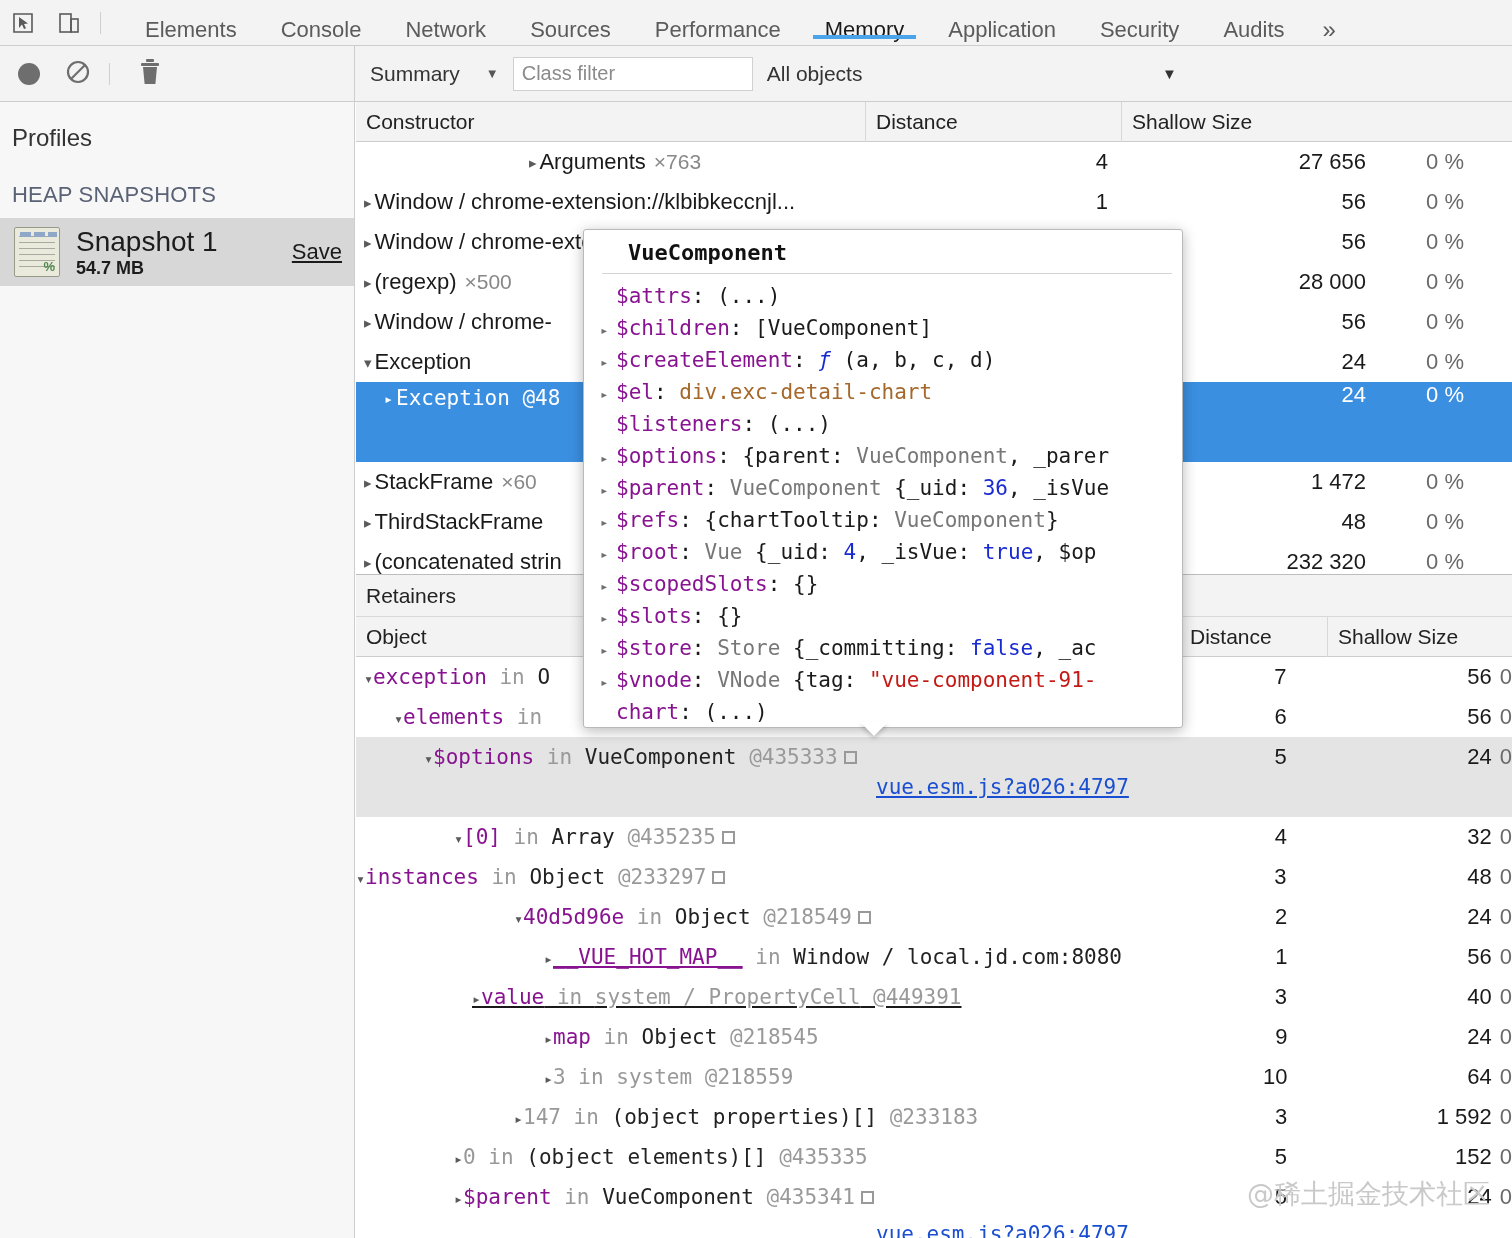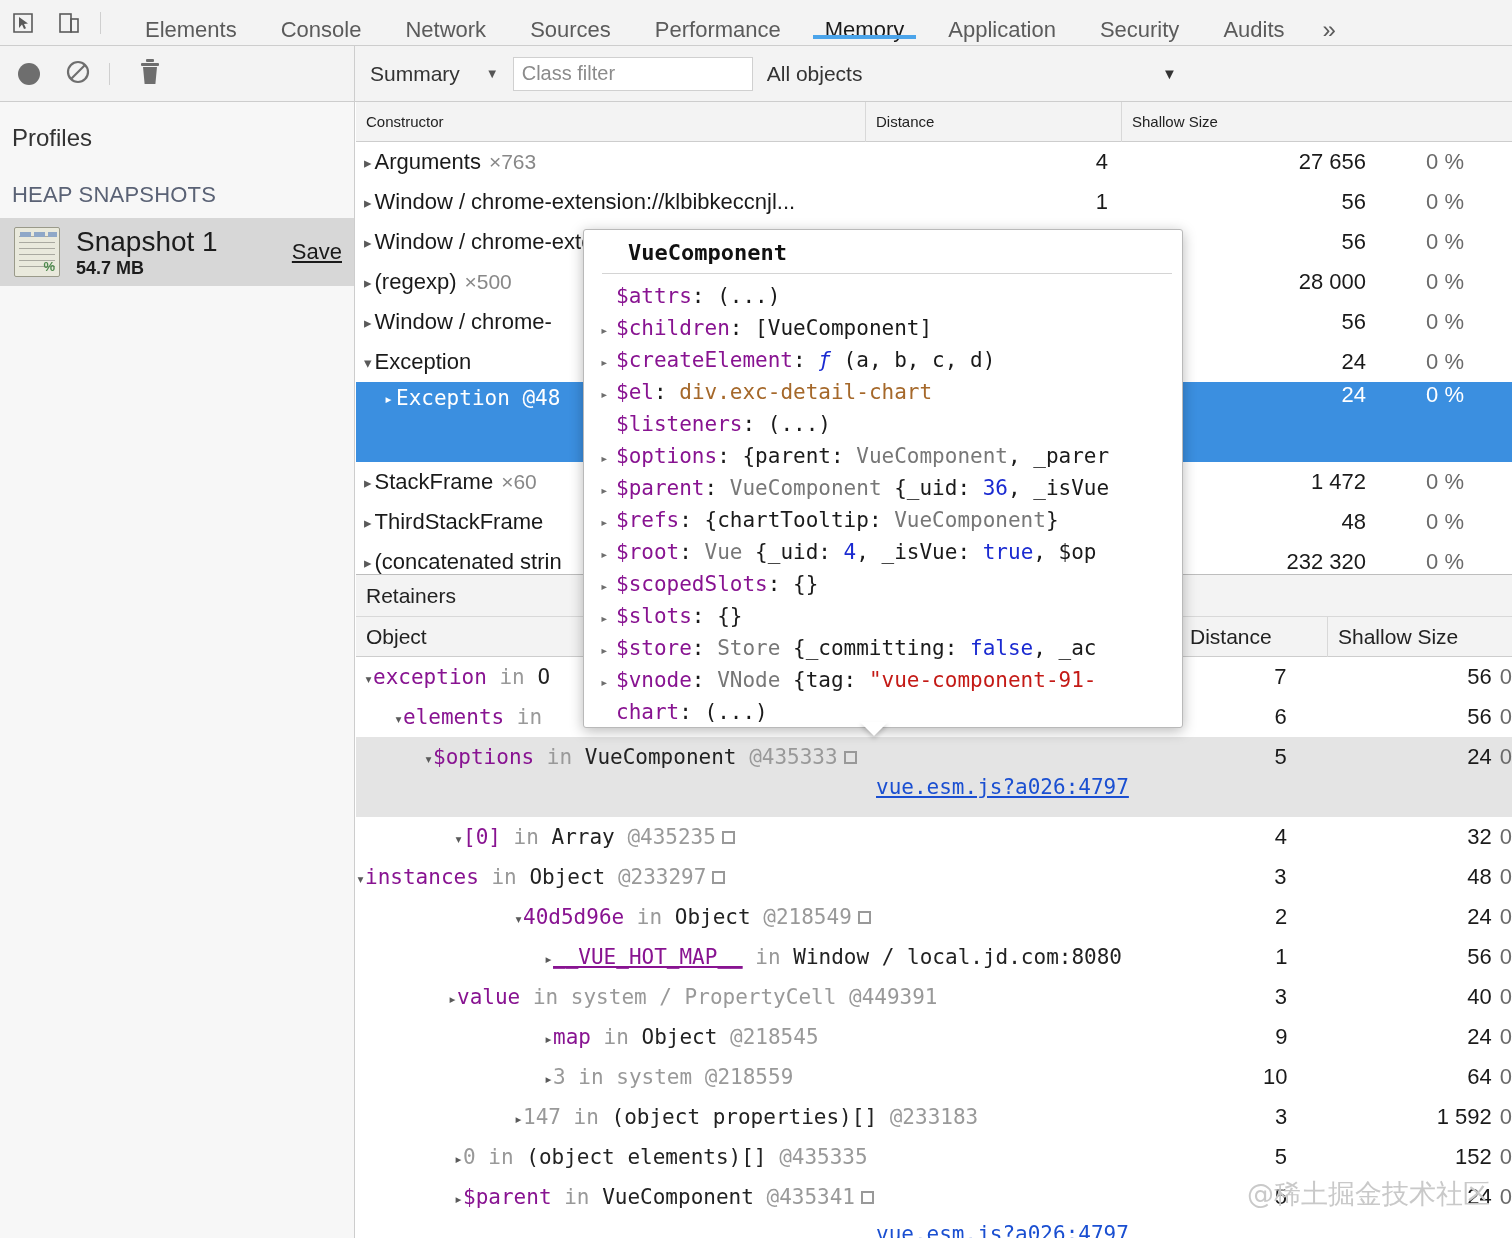--- a/index.html
+++ b/index.html
@@ -112,21 +112,21 @@
     position: absolute; left: 356px; top: 102px; right: 0; bottom: 0;
     background: #fff;
   }
 
   
   .thead {
     display: flex; height: 40px; background: #f3f3f3;
     border-bottom: 1px solid #cdcdcd; align-items: center;
   }
   .th {
-    font-size: 15px; color: #222; padding-left: 10px; height: 40px; line-height: 40px;
+    font-size: 21px; color: #222; padding-left: 10px; height: 40px; line-height: 40px;
     border-right: 1px solid #d8d8d8; overflow: hidden;
   }
   .th.c1 { width: 510px; }
   .th.c2 { width: 256px; }
   .th.c3 { flex: 1; border-right: none; }
 
   .grid-row {
     display: flex; height: 40px; align-items: center; font-size: 22px; color: #1a1a1a;
     position: relative;
   }
@@ -337,21 +337,21 @@
   <div class="main">
 
     <div class="thead">
       <div class="th c1">Constructor</div>
       <div class="th c2">Distance</div>
       <div class="th c3">Shallow Size</div>
     </div>
 
     <div id="ctor-rows">
         <div class="grid-row">
-          <div class="cell-ctor" style="padding-left: 8px;"><span class="tri">▸</span><span>Arguments</span><span class="xcount">×763</span></div>
+          <div class="cell-ctor" style="padding-left: 8px; text-align: center;"><span class="tri">▸</span><span>Arguments</span><span class="xcount">×763</span></div>
           <div class="cell-dist">4</div>
           <div class="cell-shallow">27 656</div>
           <div class="cell-pct">0 %</div>
         </div>
         <div class="grid-row">
           <div class="cell-ctor" style="padding-left: 8px;"><span class="tri">▸</span><span>Window / chrome-extension://klbibkeccnjl...</span></div>
           <div class="cell-dist">1</div>
           <div class="cell-shallow">56</div>
           <div class="cell-pct">0 %</div>
         </div>
@@ -451,21 +451,21 @@
             <div class="ret-shal">24</div>
             <div class="ret-pct">0</div>
           </div>
           <div class="ret-row">
             <div class="ret-name" style="padding-left: 188px;"><span class="rtri">▸</span><span class="k-prop" style="text-decoration: underline;">__VUE_HOT_MAP__</span><span class="k-in"> in </span><span class="k-obj">Window / local.jd.com:8080</span></div>
             <div class="ret-dist">1</div>
             <div class="ret-shal">56</div>
             <div class="ret-pct">0</div>
           </div>
           <div class="ret-row">
-            <div class="ret-name" style="padding-left: 92px;"><span class="rtri">▸</span><span class="k-prop">value</span><span class="k-in"> in </span><span class="k-in">system / PropertyCell</span><span class="k-at"> @449391</span></div>
+            <div class="ret-name" style="padding-left: 116px; text-decoration: underline;"><span class="rtri">▸</span><span class="k-prop">value</span><span class="k-in"> in </span><span class="k-in">system / PropertyCell</span><span class="k-at"> @449391</span></div>
             <div class="ret-dist">3</div>
             <div class="ret-shal">40</div>
             <div class="ret-pct">0</div>
           </div>
           <div class="ret-row">
             <div class="ret-name" style="padding-left: 188px;"><span class="rtri">▸</span><span class="k-prop">map</span><span class="k-in"> in </span><span class="k-obj">Object</span><span class="k-at"> @218545</span></div>
             <div class="ret-dist">9</div>
             <div class="ret-shal">24</div>
             <div class="ret-pct">0</div>
           </div>

